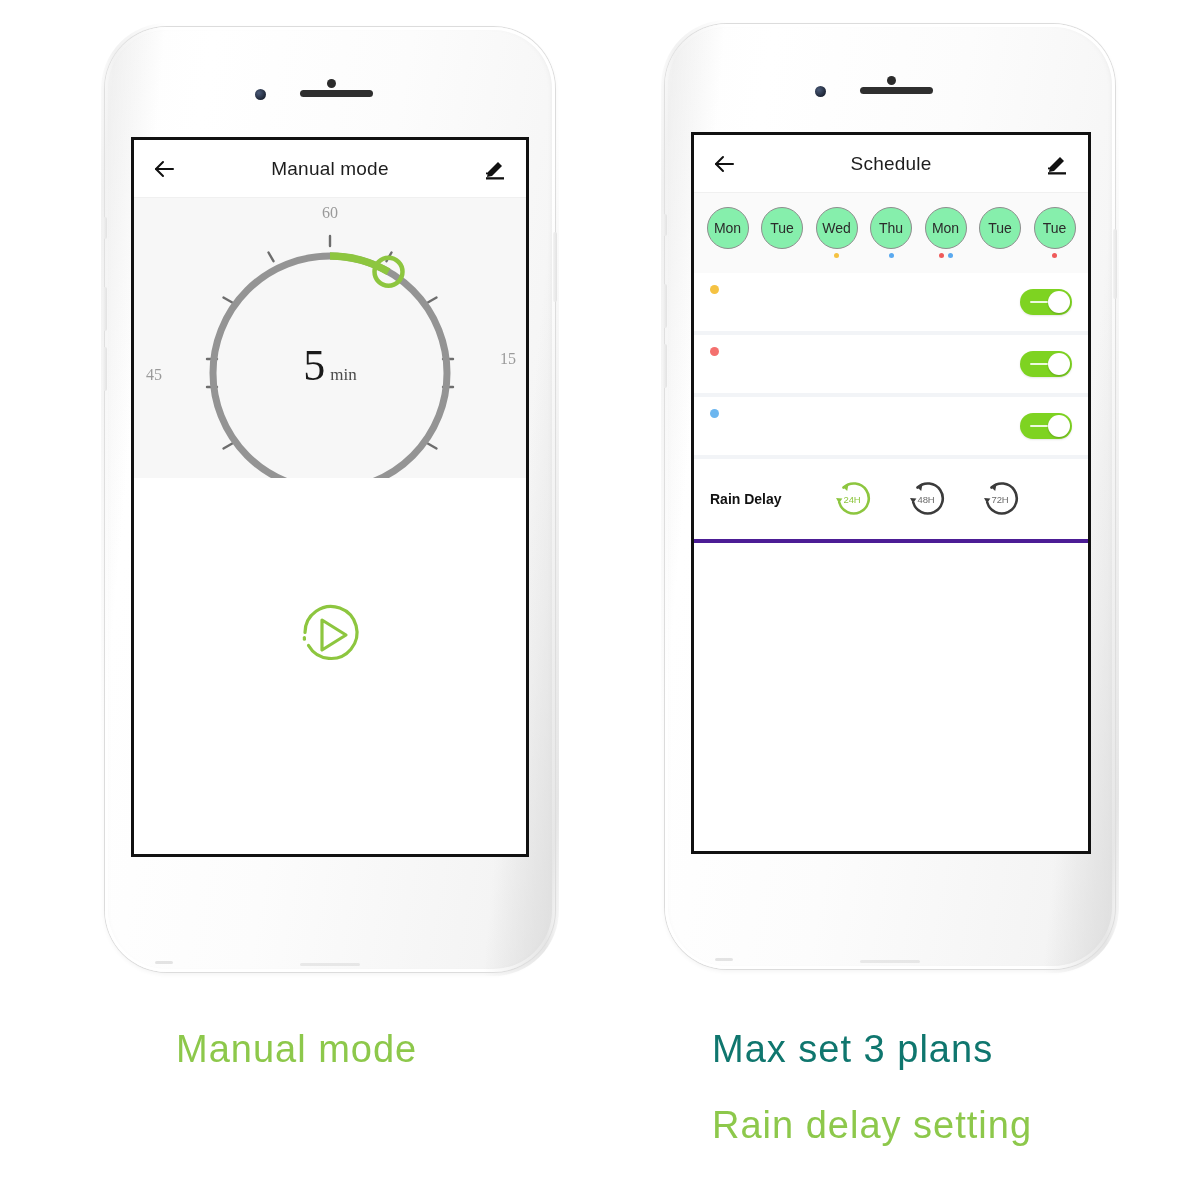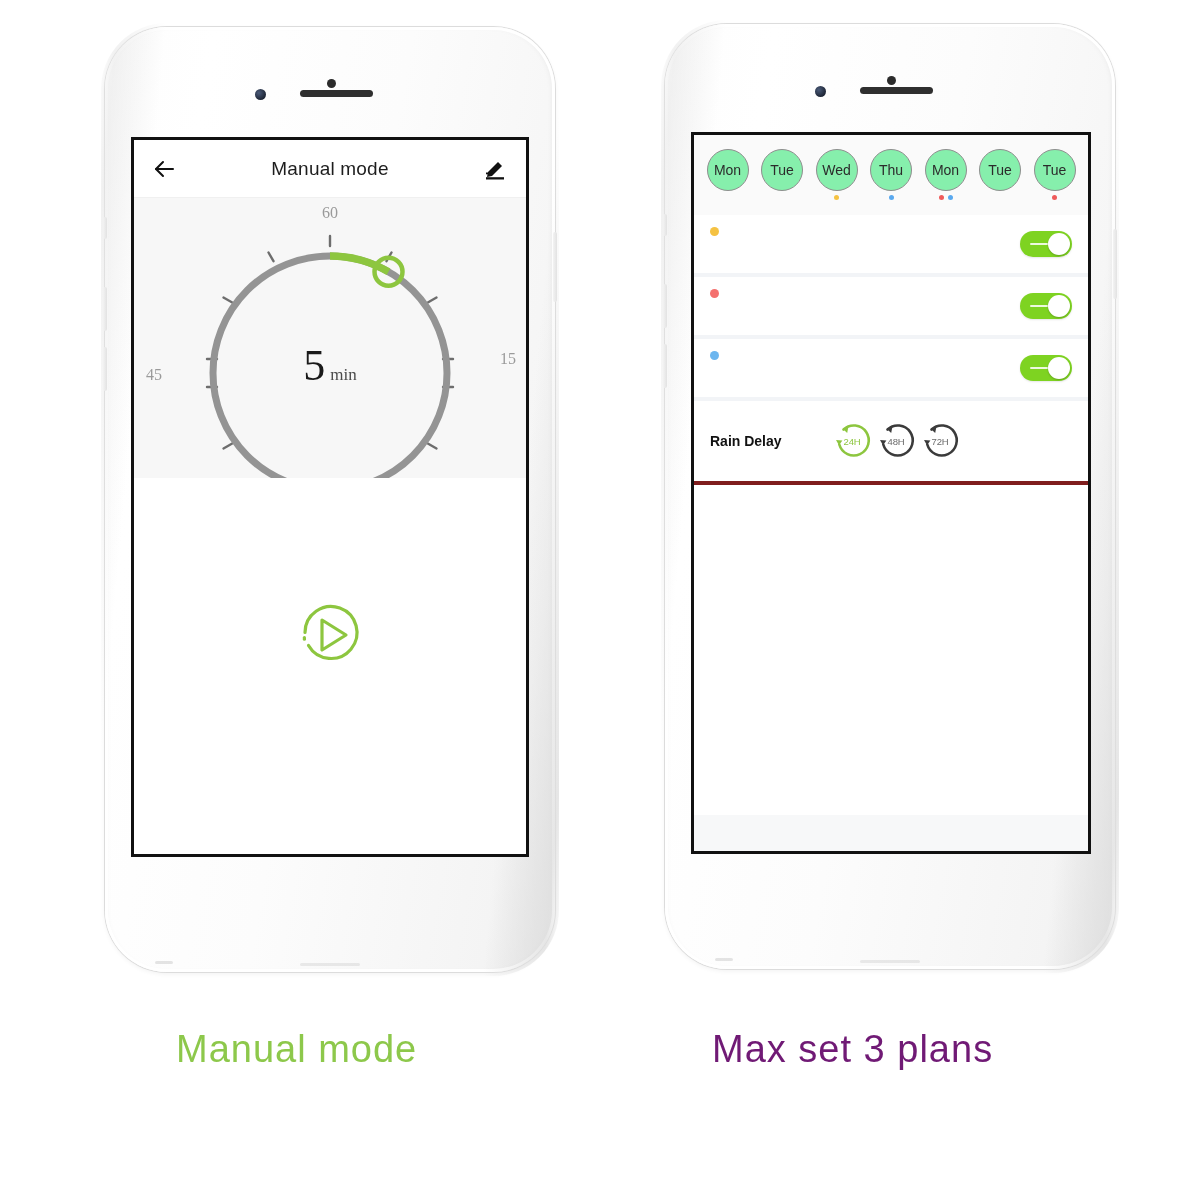--- a/index.html
+++ b/index.html
@@ -128,24 +128,24 @@
     position:relative; flex:none; align-self:center; cursor:pointer;
     box-shadow: 0 1px 2px rgba(0,0,0,.10);
   }
   .toggle .knob { position:absolute; right:2px; top:2px; width:22px; height:22px;
                   border-radius:50%; background:#fff; box-shadow:0 1px 2px rgba(0,0,0,.22); }
   .toggle .bar { position:absolute; left:10px; top:12px; width:18px; height:2px;
                  background:rgba(255,255,255,.85); border-radius:2px; }
 
   .rain-row {
     display:flex; align-items:center; padding:18px 16px; background:#fff;
-    border-bottom:4px solid #7f1d1d;
+    border-bottom:4px solid #4c1d95;
   }
   .rain-label { font-size:14px; color:#111; font-weight:bold; width:120px; }
-  .rain-opts { display:flex; align-items:center; }
+  .rain-opts { display:flex; gap:30px; align-items:center; }
   .rain-opt { width:44px; height:44px; position:relative; cursor:pointer; }
   .rain-opt-text { position:absolute; left:0; right:0; top:50%; transform:translateY(-50%);
                    text-align:center; font-size:9.5px; letter-spacing:-.2px; }
   .sched-blank { background:#ffffff; height:330px; }
 
   
   .caption { position:absolute; color:#8dc84b; font-size:38px; letter-spacing:1px; font-weight:300; }
   #caption-manual { left:176px; top:1028px; }
   #caption-sched-1 { left:712px; top:1028px; }
   #caption-sched-2 { left:712px; top:1104px; }
@@ -246,20 +246,36 @@
     <div class="btn-side btn-left-2"></div>
     <div class="btn-side btn-left-3"></div>
     <div class="btn-side btn-right-1"></div>
 
     <div class="cam-dot" style="left:150px; top:62px;"></div>
     <div class="sensor-dot" style="left:222px; top:52px;"></div>
     <div class="speaker" style="left:195px; top:63px; width:73px;"></div>
 
     <div class="screen">
 
+      <div class="app-header">
+        <span class="back-arrow">
+          <svg viewBox="0 0 24 24" width="24" height="24" fill="none" stroke="#111" stroke-width="2" stroke-linecap="round" stroke-linejoin="round">
+            <line x1="21" y1="12" x2="4" y2="12"></line>
+            <polyline points="11,5 4,12 11,19"></polyline>
+          </svg>
+        </span>
+        <span class="app-title">Schedule</span>
+        <span class="edit-icon">
+          <svg viewBox="0 0 26 24" width="26" height="24">
+            <path d="M6 15 L16 5 L20 9 L10 19 L5 20 Z" fill="#111"></path>
+            <rect x="4" y="20.2" width="18" height="2.3" fill="#111"></rect>
+            <rect x="4" y="15.5" width="4" height="1.8" fill="#111"></rect>
+          </svg>
+        </span>
+      </div>
 
       <div class="sched-body">
 
         <div class="days-row" id="days-row">
             <div class="day-cell">
               <div class="day-circle">Mon</div>
               <div class="day-dots"></div>
             </div>
             <div class="day-cell">
               <div class="day-circle">Tue</div>
@@ -374,15 +390,16 @@
         <div class="sched-blank"></div>
       </div>
 
     </div>
 
     <div class="bottom-dot" style="left:50px;"></div>
     <div class="bottom-hint"></div>
   </div>
 
   <div class="caption" id="caption-manual" style="color: rgb(141, 200, 75);">Manual mode</div>
-  <div class="caption" id="caption-sched-1" style="color: #701a75;">Max set 3 plans</div>
+  <div class="caption" id="caption-sched-1" style="color: #0f766e;">Max set 3 plans</div>
+  <div class="caption" id="caption-sched-2" style="color: rgb(141, 200, 75);">Rain delay setting</div>
 
 </div>
 
 </body></html>

